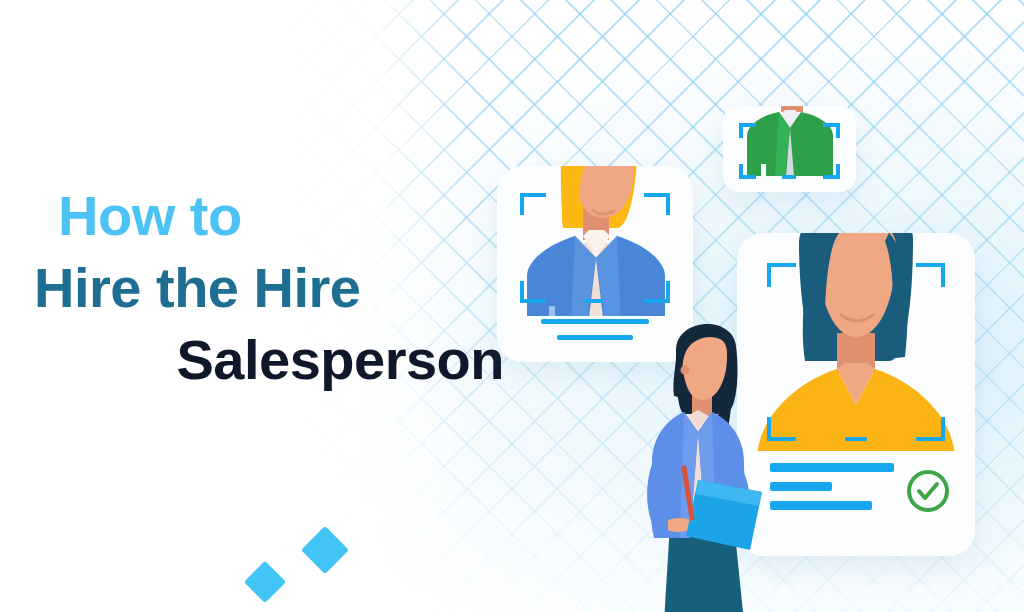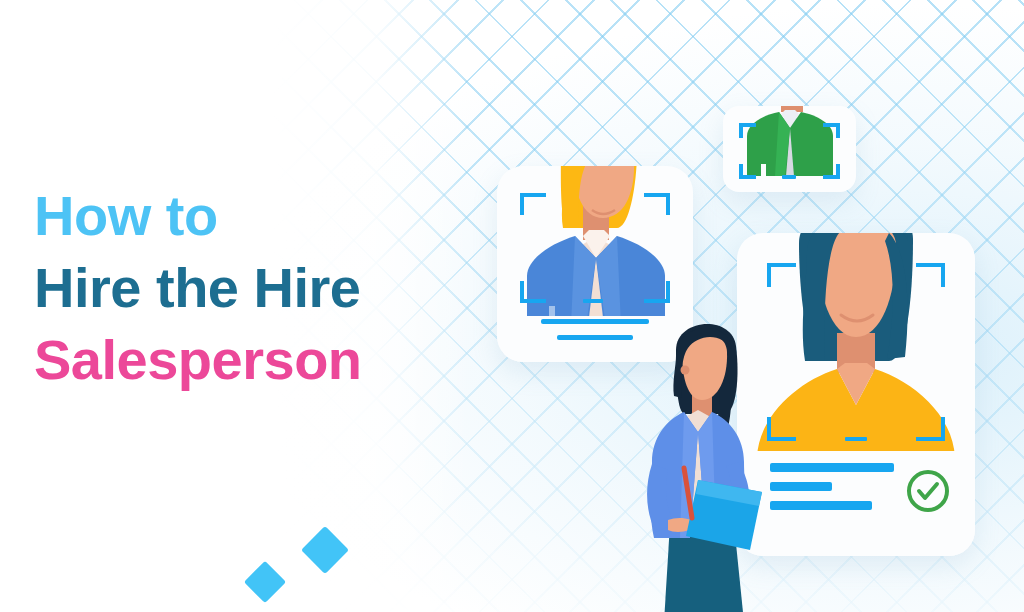--- a/index.html
+++ b/index.html
@@ -27,23 +27,23 @@
     position:absolute;left:0;top:0;width:470px;height:612px;
     background:linear-gradient(to right,#fff 0%,#fff 58%,rgba(255,255,255,.88) 80%,rgba(255,255,255,0) 100%);
   }
 
   
   .headline{position:absolute;left:34px;top:188px;width:470px;}
   .hl-line{
     font-weight:bold;letter-spacing:-0.5px;line-height:1.0;
     margin:0 0 16px 0;
   }
-  .hl-1{font-size:56px;color:#4DC3F5;}
+  .hl-1{font-size:56px;color:#4DC3F5;margin-left:24px;}
   .hl-2{font-size:56px;color:#1D6E91;}
-  .hl-3{font-size:56px;color:#ec4899;margin-bottom:0;}
+  .hl-3{font-size:56px;color:#0f172a;margin-bottom:0;text-align:right;}
 
   
   .diamond{position:absolute;background:#42C4F7;transform:rotate(45deg);}
   .d1{width:34px;height:34px;left:308px;top:533px;border-radius:3px;}
   .d2{width:30px;height:30px;left:250px;top:567px;border-radius:3px;}
 
   
   .card{
     position:absolute;background:#FCFDFE;border-radius:26px;
     box-shadow:0 10px 26px rgba(120,170,200,.16);

